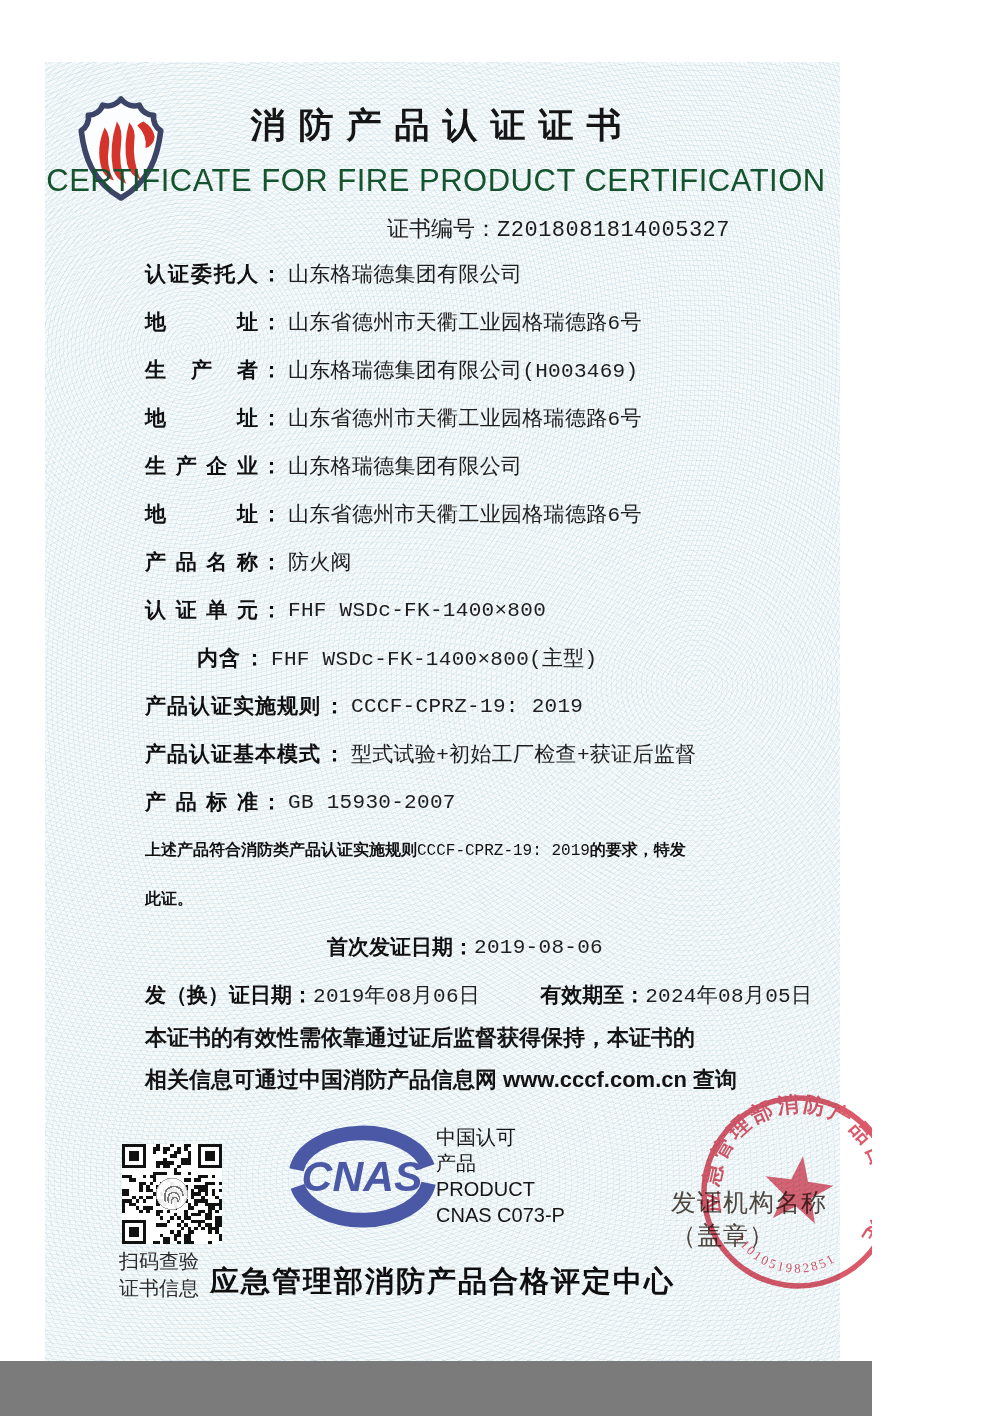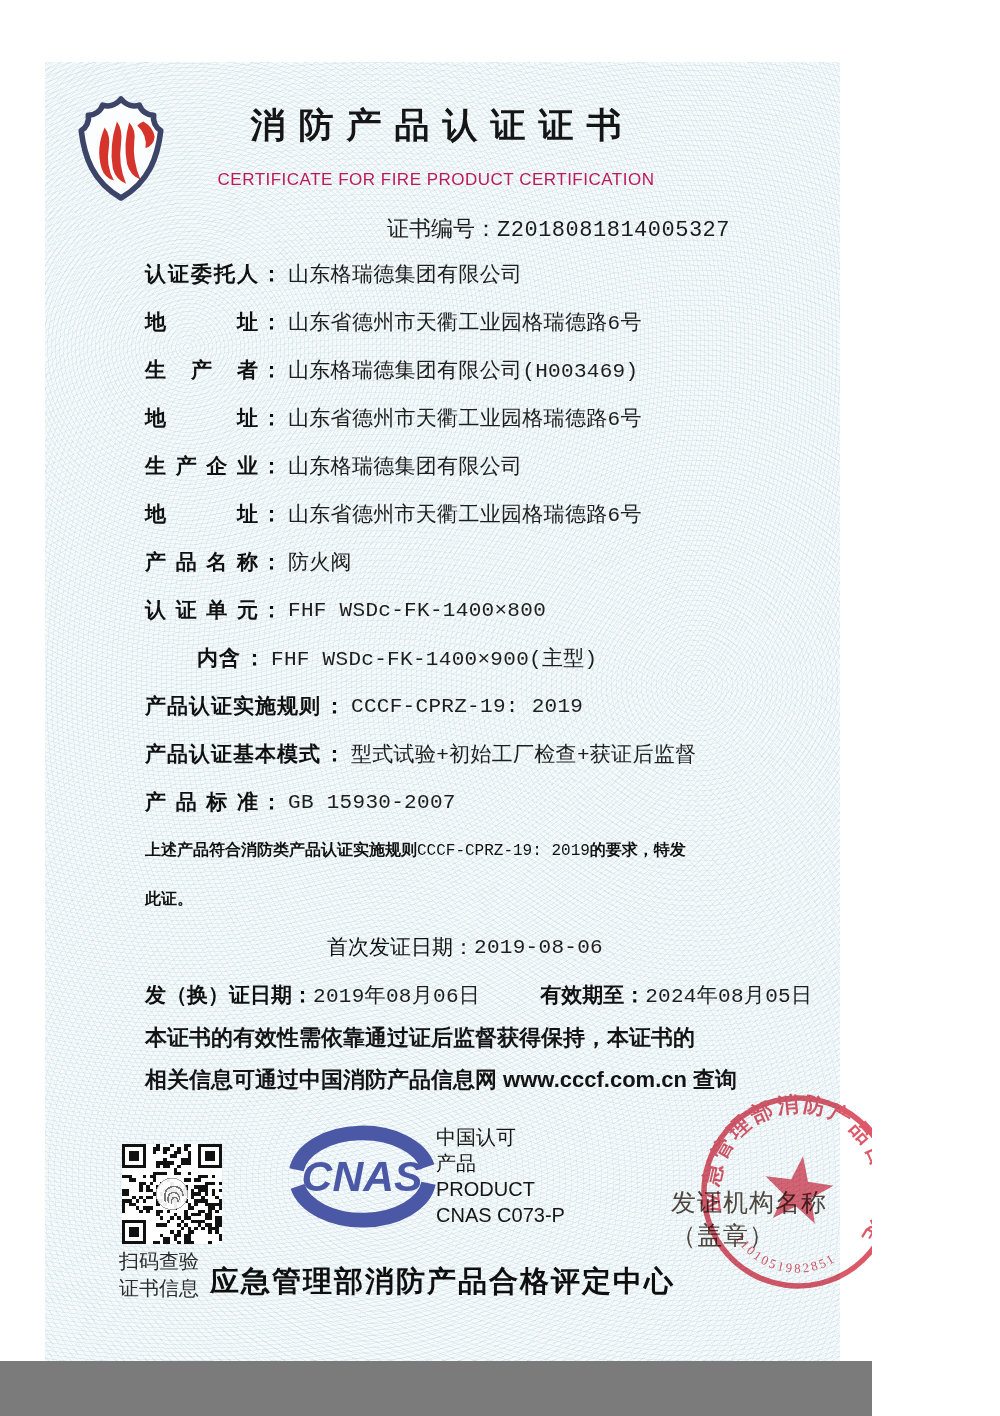--- a/index.html
+++ b/index.html
@@ -15,21 +15,21 @@
       repeating-radial-gradient(circle at 82% 48%, rgba(96,158,182,.10) 0 1px, rgba(0,0,0,0) 1px 5px),
       repeating-radial-gradient(circle at 42% 86%, rgba(96,158,182,.09) 0 1px, rgba(0,0,0,0) 1px 6px);
   }
 
   .gray-bar{position:absolute;left:0;right:0;bottom:0;height:55px;background:#7b7b7b;}
 
   .shield{position:absolute;left:70px;top:82px;width:102px;height:134px;}
 
   .titles{position:absolute;left:0;right:0;top:102px;text-align:center;}
   .title{font-size:35px;font-weight:bold;color:#151515;letter-spacing:13px;padding-left:13px;}
-  .subtitle{margin-top:21px;font-size:17px;color:#be185d;letter-spacing:.5px;}
+  .subtitle{margin-top:14px;font-size:31px;color:#14532d;letter-spacing:.5px;}
 
   .cert-no{position:absolute;top:214px;right:142px;font-size:22px;color:#1b1b1b;margin-left:43px;}
   .cert-no .num{font-family:"Liberation Mono","DejaVu Sans Mono",monospace;letter-spacing:.5px;}
 
   .content{position:absolute;left:145px;top:250px;width:740px;}
   .row{height:48px;display:flex;align-items:center;font-size:21px;}
   .flabel{display:inline-flex;justify-content:space-between;width:113px;font-weight:bold;color:#101010;}
   .row.wide .flabel{width:auto;letter-spacing:1px;}
   .row.indent{padding-left:52px;}
   .row.indent .flabel{width:auto;letter-spacing:1px;}
@@ -164,21 +164,21 @@
     <span class="fcolon">：</span>
     <span class="fvalue">FHF WSDc-FK-1400×800</span>
   </div>
 
   <div class="row indent">
     <span class="flabel">
             <span>内</span>
             <span>含</span>
           </span>
     <span class="fcolon">：</span>
-    <span class="fvalue">FHF WSDc-FK-1400×900(主型)</span>
+    <span class="fvalue">FHF WSDc-FK-1400×800(主型)</span>
   </div>
 
   <div class="row wide">
     <span class="flabel">
             <span>产</span>
             <span>品</span>
             <span>认</span>
             <span>证</span>
             <span>实</span>
             <span>施</span>
@@ -215,21 +215,21 @@
     <span class="fvalue">GB 15930-2007</span>
   </div>
 </div>
 
     <div class="para">
       <div><span>上述产品符合消防类产品认证实施规则</span><span class="latin">CCCF-CPRZ-19: 2019</span><span>的要求，特发</span></div>
       <div>此证。</div>
     </div>
 
     <div class="row first-issue">
-      <span style="font-weight:normal;color:#101010">首次发证日期：</span>
+      <span style="font-weight:bold;color:#101010">首次发证日期：</span>
       <span class="fvalue">2019-08-06</span>
     </div>
 
     <div class="row">
       <span style="font-weight:bold;color:#101010">发（换）证日期：</span>
       <span class="fvalue">2019年08月06日</span>
       <span class="pair-gap" style="font-weight:bold;color:#101010">有效期至：</span>
       <span class="fvalue">2024年08月05日</span>
     </div>
 

